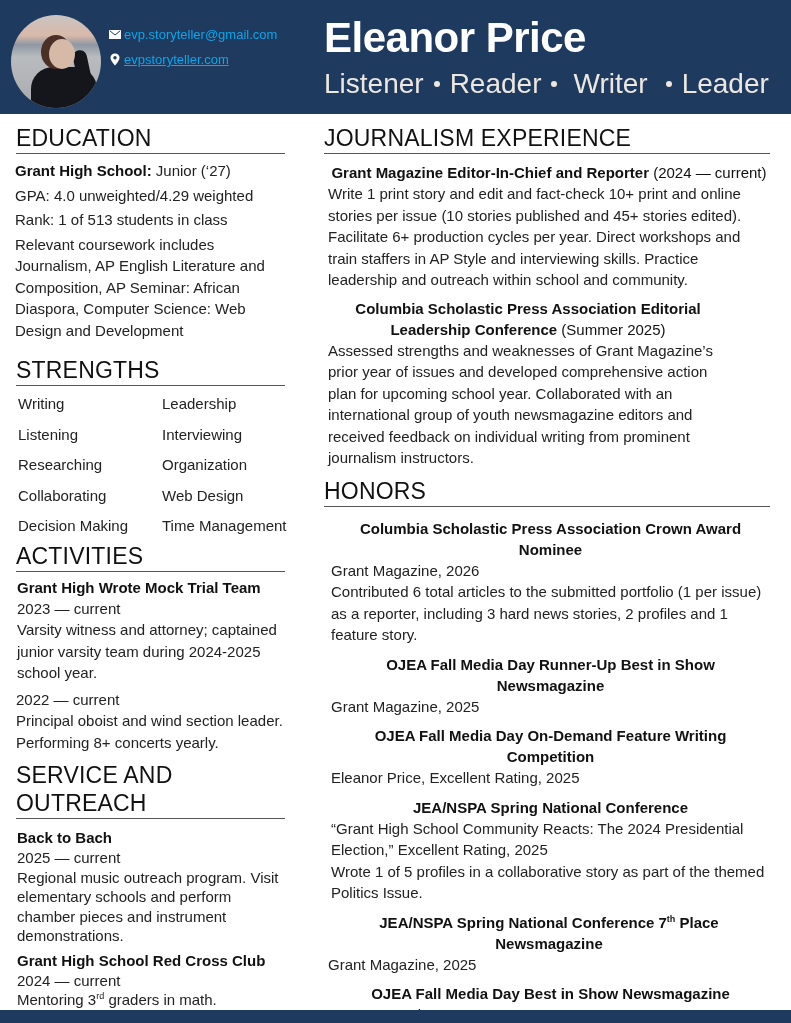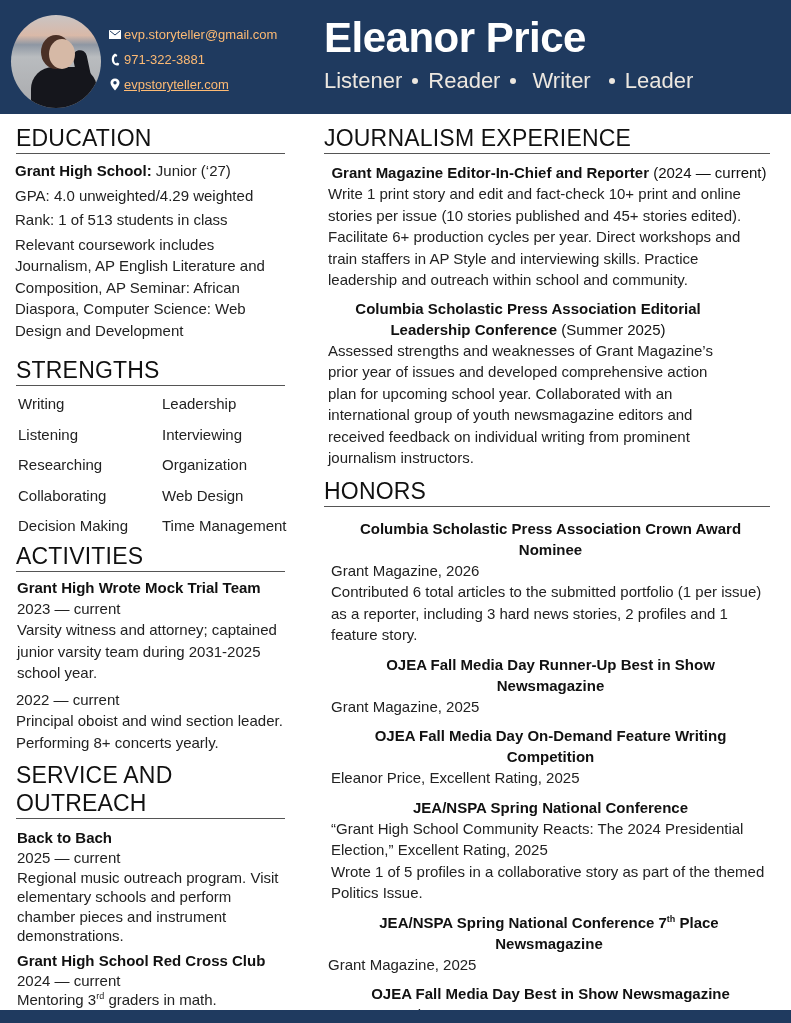--- a/index.html
+++ b/index.html
@@ -22,30 +22,30 @@
     background: #d6b9a6; box-shadow: -6px -2px 0 2px #4a3026;
   }
   .photo .person-body {
     position: absolute; left: 20px; top: 52px; width: 66px; height: 50px; border-radius: 22px 22px 0 0;
     background: #15161c;
   }
   .photo .person-arm {
     position: absolute; left: 64px; top: 35px; width: 14px; height: 34px; border-radius: 7px;
     background: #15161c; transform: rotate(-12deg);
   }
-  .contact { position: absolute; left: 108px; top: 22px; color: #fdba74; font-size: 13px; }
+  .contact { position: absolute; left: 108px; top: 22px; color: #0ea5e9; font-size: 13px; }
   .contact .row { display: flex; align-items: center; height: 25px; }
   .contact .icon { width: 14px; display: inline-flex; justify-content: center; margin-right: 2px; }
   .contact .link { text-decoration: underline; }
   .name {
     position: absolute; left: 324px; top: 14px; color: #ffffff;
     font-size: 42px; font-weight: bold; letter-spacing: -0.5px;
   }
   .tagline {
-    position: absolute; left: 324px; top: 68px; color: #ece7e0; font-size: 22px;
+    position: absolute; left: 324px; top: 68px; color: #ece7e0; font-size: 28px;
     display: flex; align-items: center;
   }
   .tagline .dot { display: inline-block; width: 6px; height: 6px; border-radius: 50%; background: #ece7e0; margin: 0 10px 0 10px; }
   .footer { position: absolute; left: 0; top: 1010px; width: 791px; height: 13px; background: #1f3a5f; }
 
   .col-left { position: absolute; left: 15px; top: 124px; width: 270px; }
   .col-right { position: absolute; left: 328px; top: 124px; width: 442px; }
 
   .sec-title {
     font-size: 23px; font-weight: normal; color: #111; letter-spacing: 0.2px;
@@ -86,28 +86,20 @@
 
   <div class="contact">
     <div class="row">
       <span class="icon">
         <svg width="12" height="9" viewBox="0 0 12 9">
             <rect x="0.5" y="0.5" width="11" height="8" fill="#fff" stroke="#fff"></rect>
             <path d="M0.8 0.8 L6 5 L11.2 0.8" fill="none" stroke="#1f3a5f" stroke-width="1"></path>
           </svg>
       </span>
       <span>evp.storyteller@gmail.com</span>
-    </div>
-    <div class="row">
-      <span class="icon">
-        <svg width="9" height="13" viewBox="0 0 9 13">
-            <path d="M4 0.5 C1 2 0.5 5 1 8 C1.5 10.5 3.5 12.5 7.5 12.5 L8.3 10.4 L6 9.6 L5 10.5 C3.6 9.5 3 8 3 6.5 C3 5 3.5 3.8 4.5 3.2 L5.3 4 L6.4 2 Z" fill="#fff"></path>
-          </svg>
-      </span>
-      <span>971-322-3881</span>
     </div>
     <div class="row">
       <span class="icon">
         <svg width="10" height="13" viewBox="0 0 10 13">
             <path d="M5 0.5 C2.3 0.5 0.5 2.4 0.5 4.8 C0.5 7.8 5 12.5 5 12.5 C5 12.5 9.5 7.8 9.5 4.8 C9.5 2.4 7.7 0.5 5 0.5 Z" fill="#fff"></path>
             <circle cx="5" cy="4.7" r="1.7" fill="#1f3a5f"></circle>
           </svg>
       </span>
       <span class="link">evpstoryteller.com</span>
     </div>
@@ -150,21 +142,21 @@
       <span>Decision Making</span>
       <span>Time Management</span>
     </div>
   </section>
 
   <section style="margin-top:4px">
     <h2 class="sec-title">ACTIVITIES</h2>
     <div class="entry" style="margin-left:2px">
       <div class="t">Grant High Wrote Mock Trial Team</div>
       <div class="d">2023 — current</div>
-      <div class="d">Varsity witness and attorney; captained junior varsity team during 2031-2025 school year.</div>
+      <div class="d">Varsity witness and attorney; captained junior varsity team during 2024-2025 school year.</div>
     </div>
     <div class="entry" style="margin-left:1px">
       <div class="d">2022 — current</div>
       <div class="d">Principal oboist and wind section leader. Performing 8+ concerts yearly.</div>
     </div>
   </section>
 
   <section class="svc" style="margin-top:8px">
     <h2 class="sec-title">SERVICE AND OUTREACH</h2>
     <div class="entry" style="margin-left:2px; margin-top:9px">

